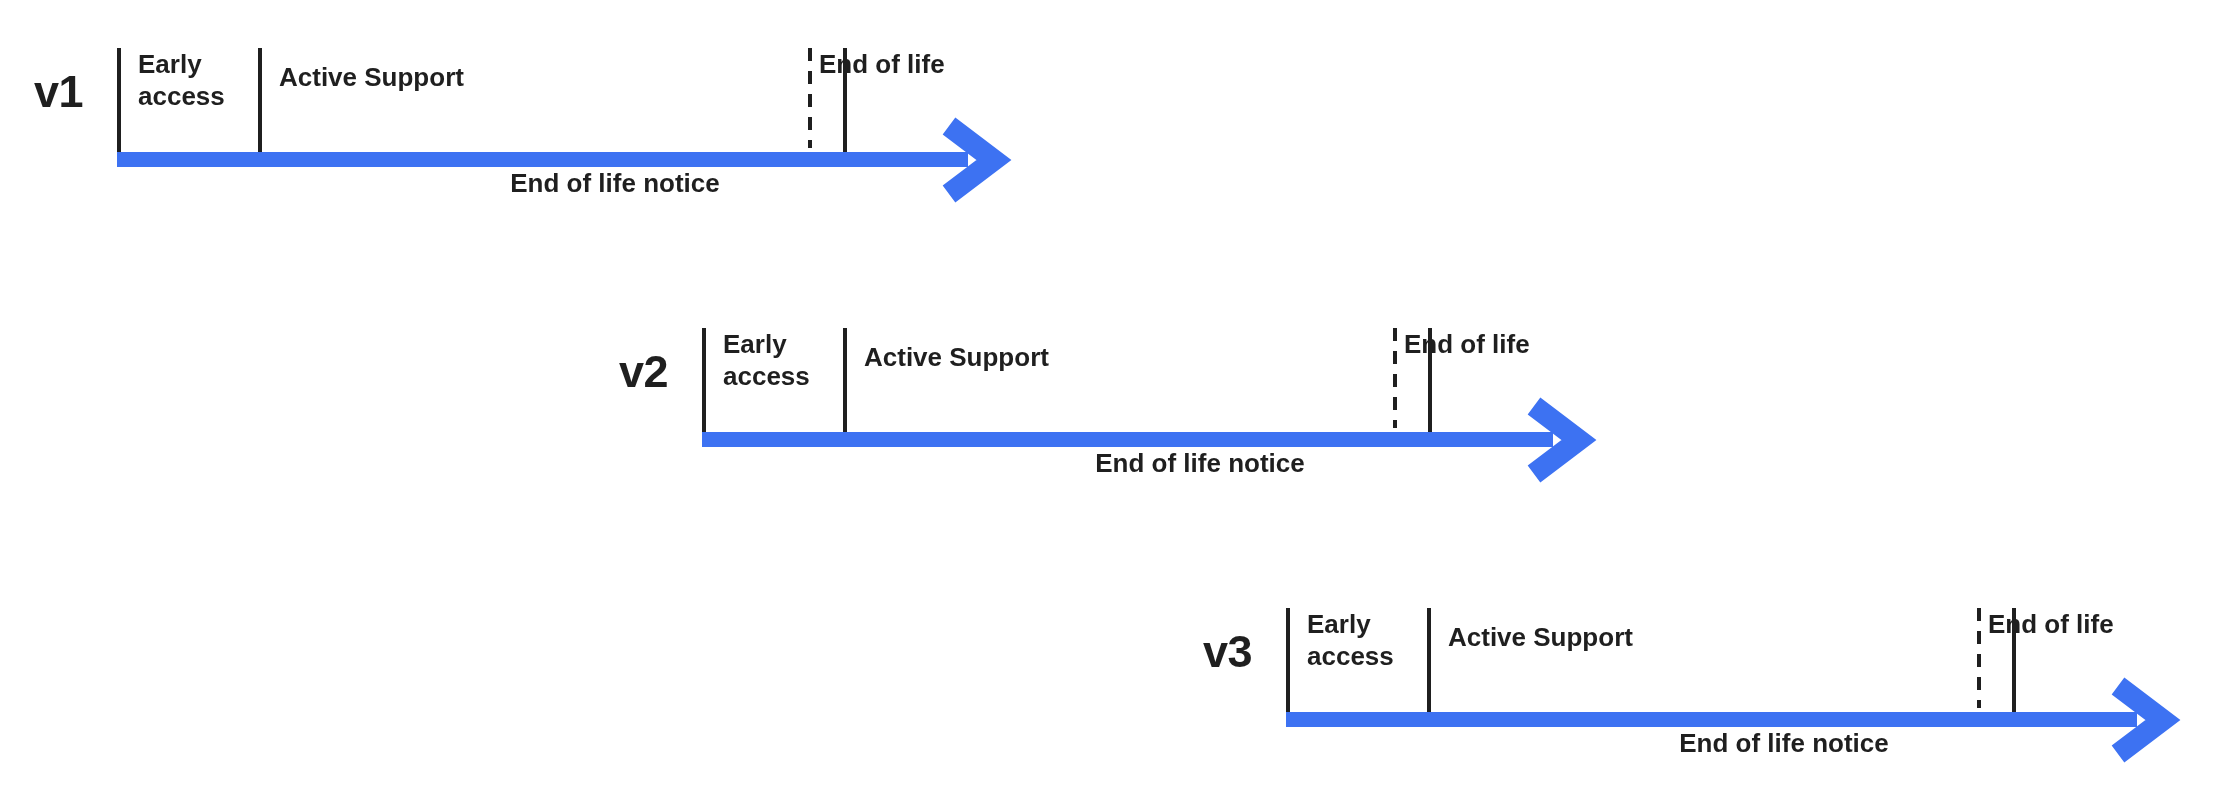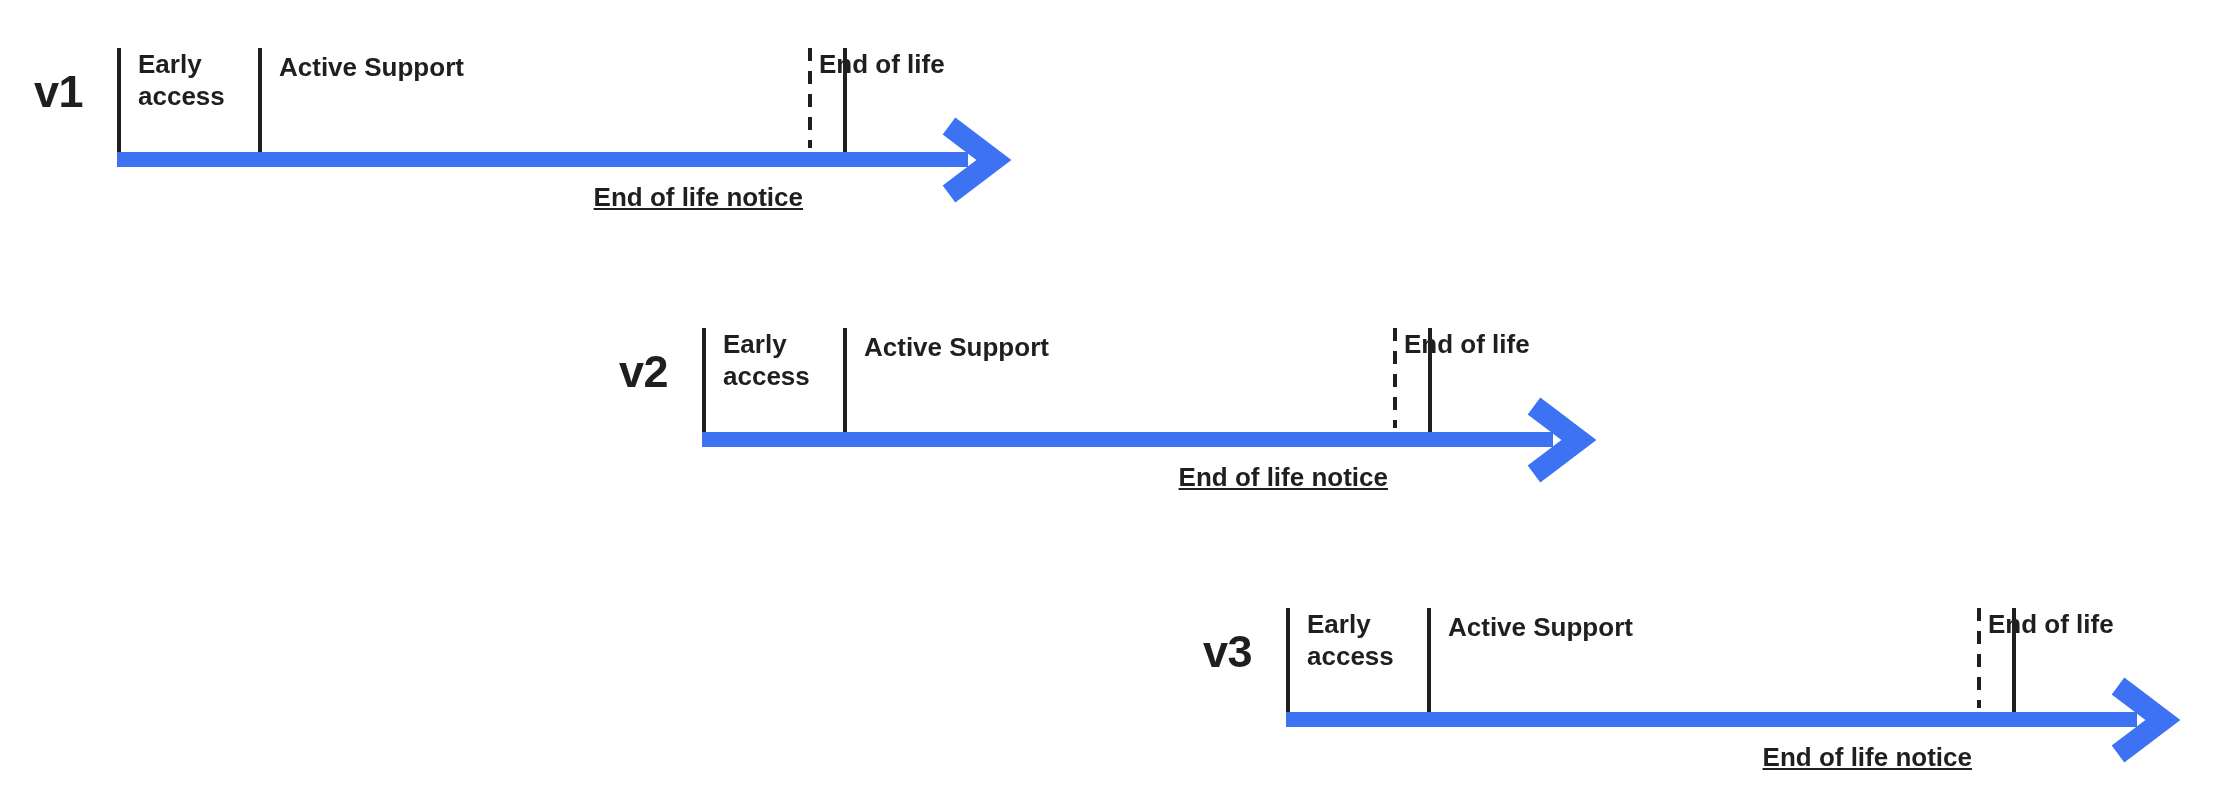--- a/index.html
+++ b/index.html
@@ -48,23 +48,23 @@
     );
   }
 
   .seg-label {
     position: absolute;
     font-size: 26px; font-weight: 700; line-height: 32px;
     color: var(--ink);
     white-space: pre-line;
   }
   .early  { left: 141px; top: 0;  width: 122px; }
-  .active { left: 282px; top: 3px;  width: 420px; white-space: nowrap; }
+  .active { left: 282px; top: 13px;  width: 420px; white-space: nowrap; }
   .eol    { left: 822px; top: 0;  width: 280px; white-space: nowrap; }
-  .notice { left: 430px; top: 133px; width: 376px; text-align: right; white-space: nowrap; text-decoration: underline; }
+  .notice { left: 430px; top: 119px; width: 376px; text-align: center; white-space: nowrap; }
 
   .bar {
     position: absolute; left: 120px; top: 104px;
     width: 851px; height: 15px;
     background: var(--blue);
   }
   .arrowhead {
     position: absolute; left: 938px; top: 66px;
     width: 82px; height: 92px;
   }

